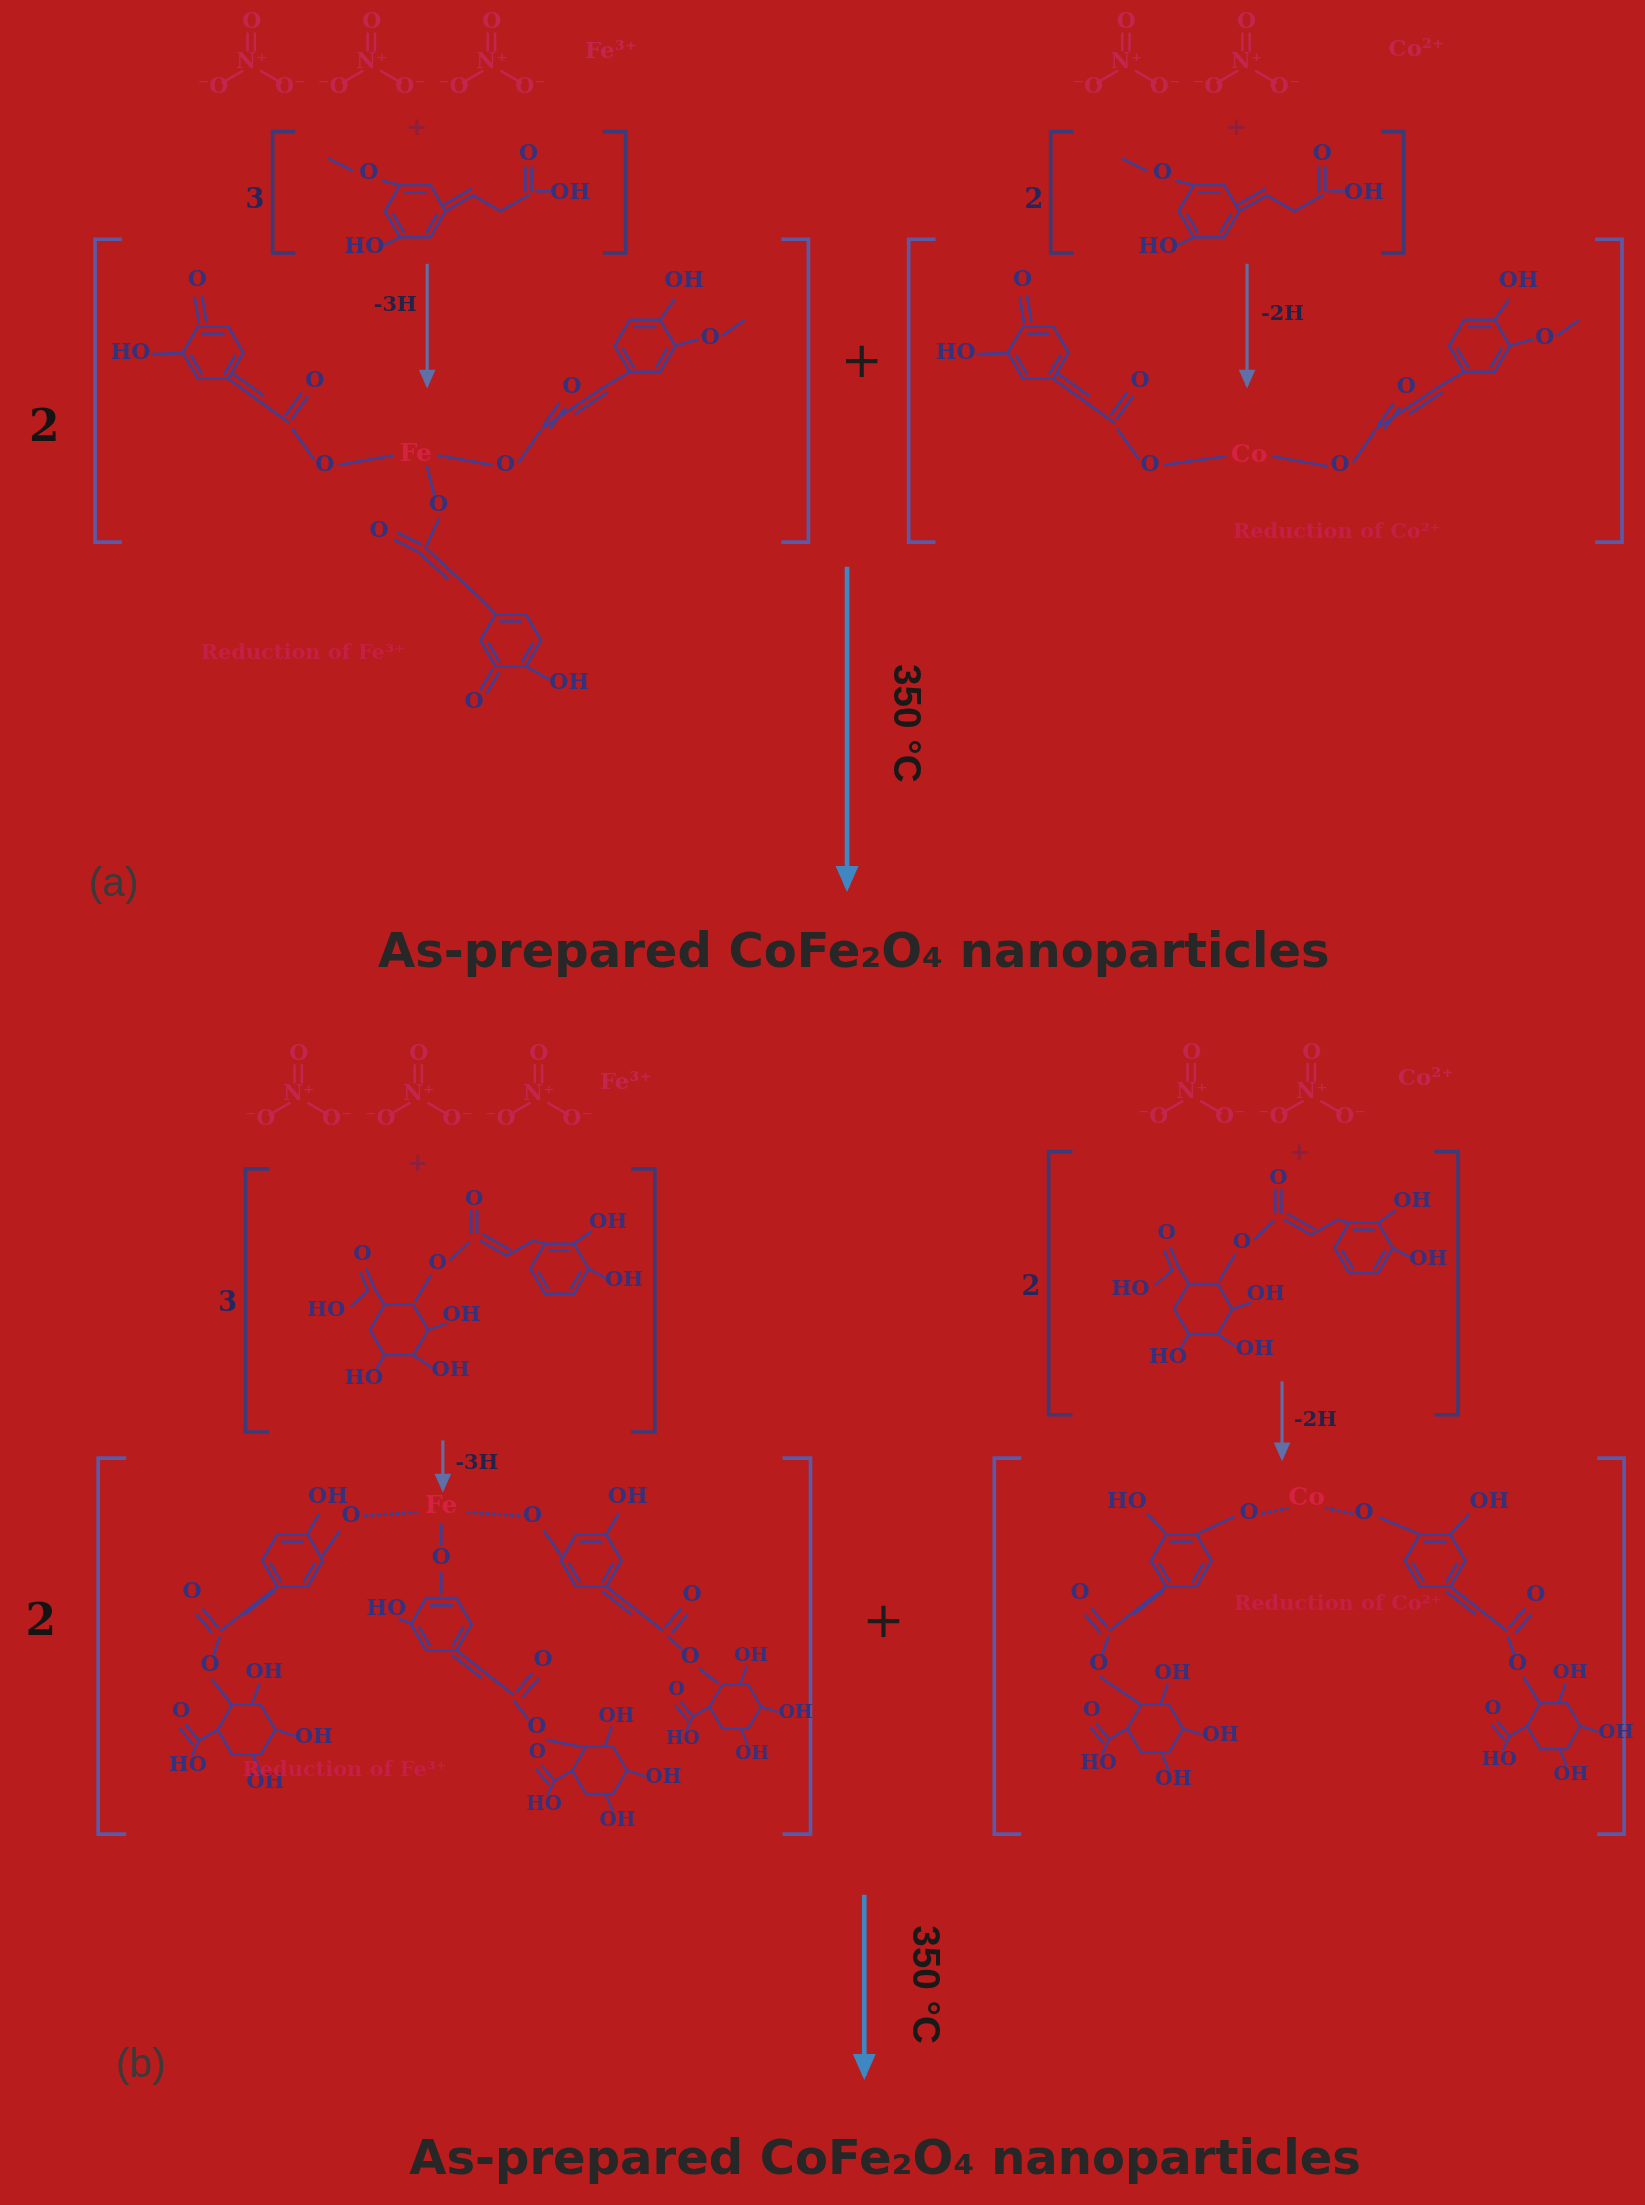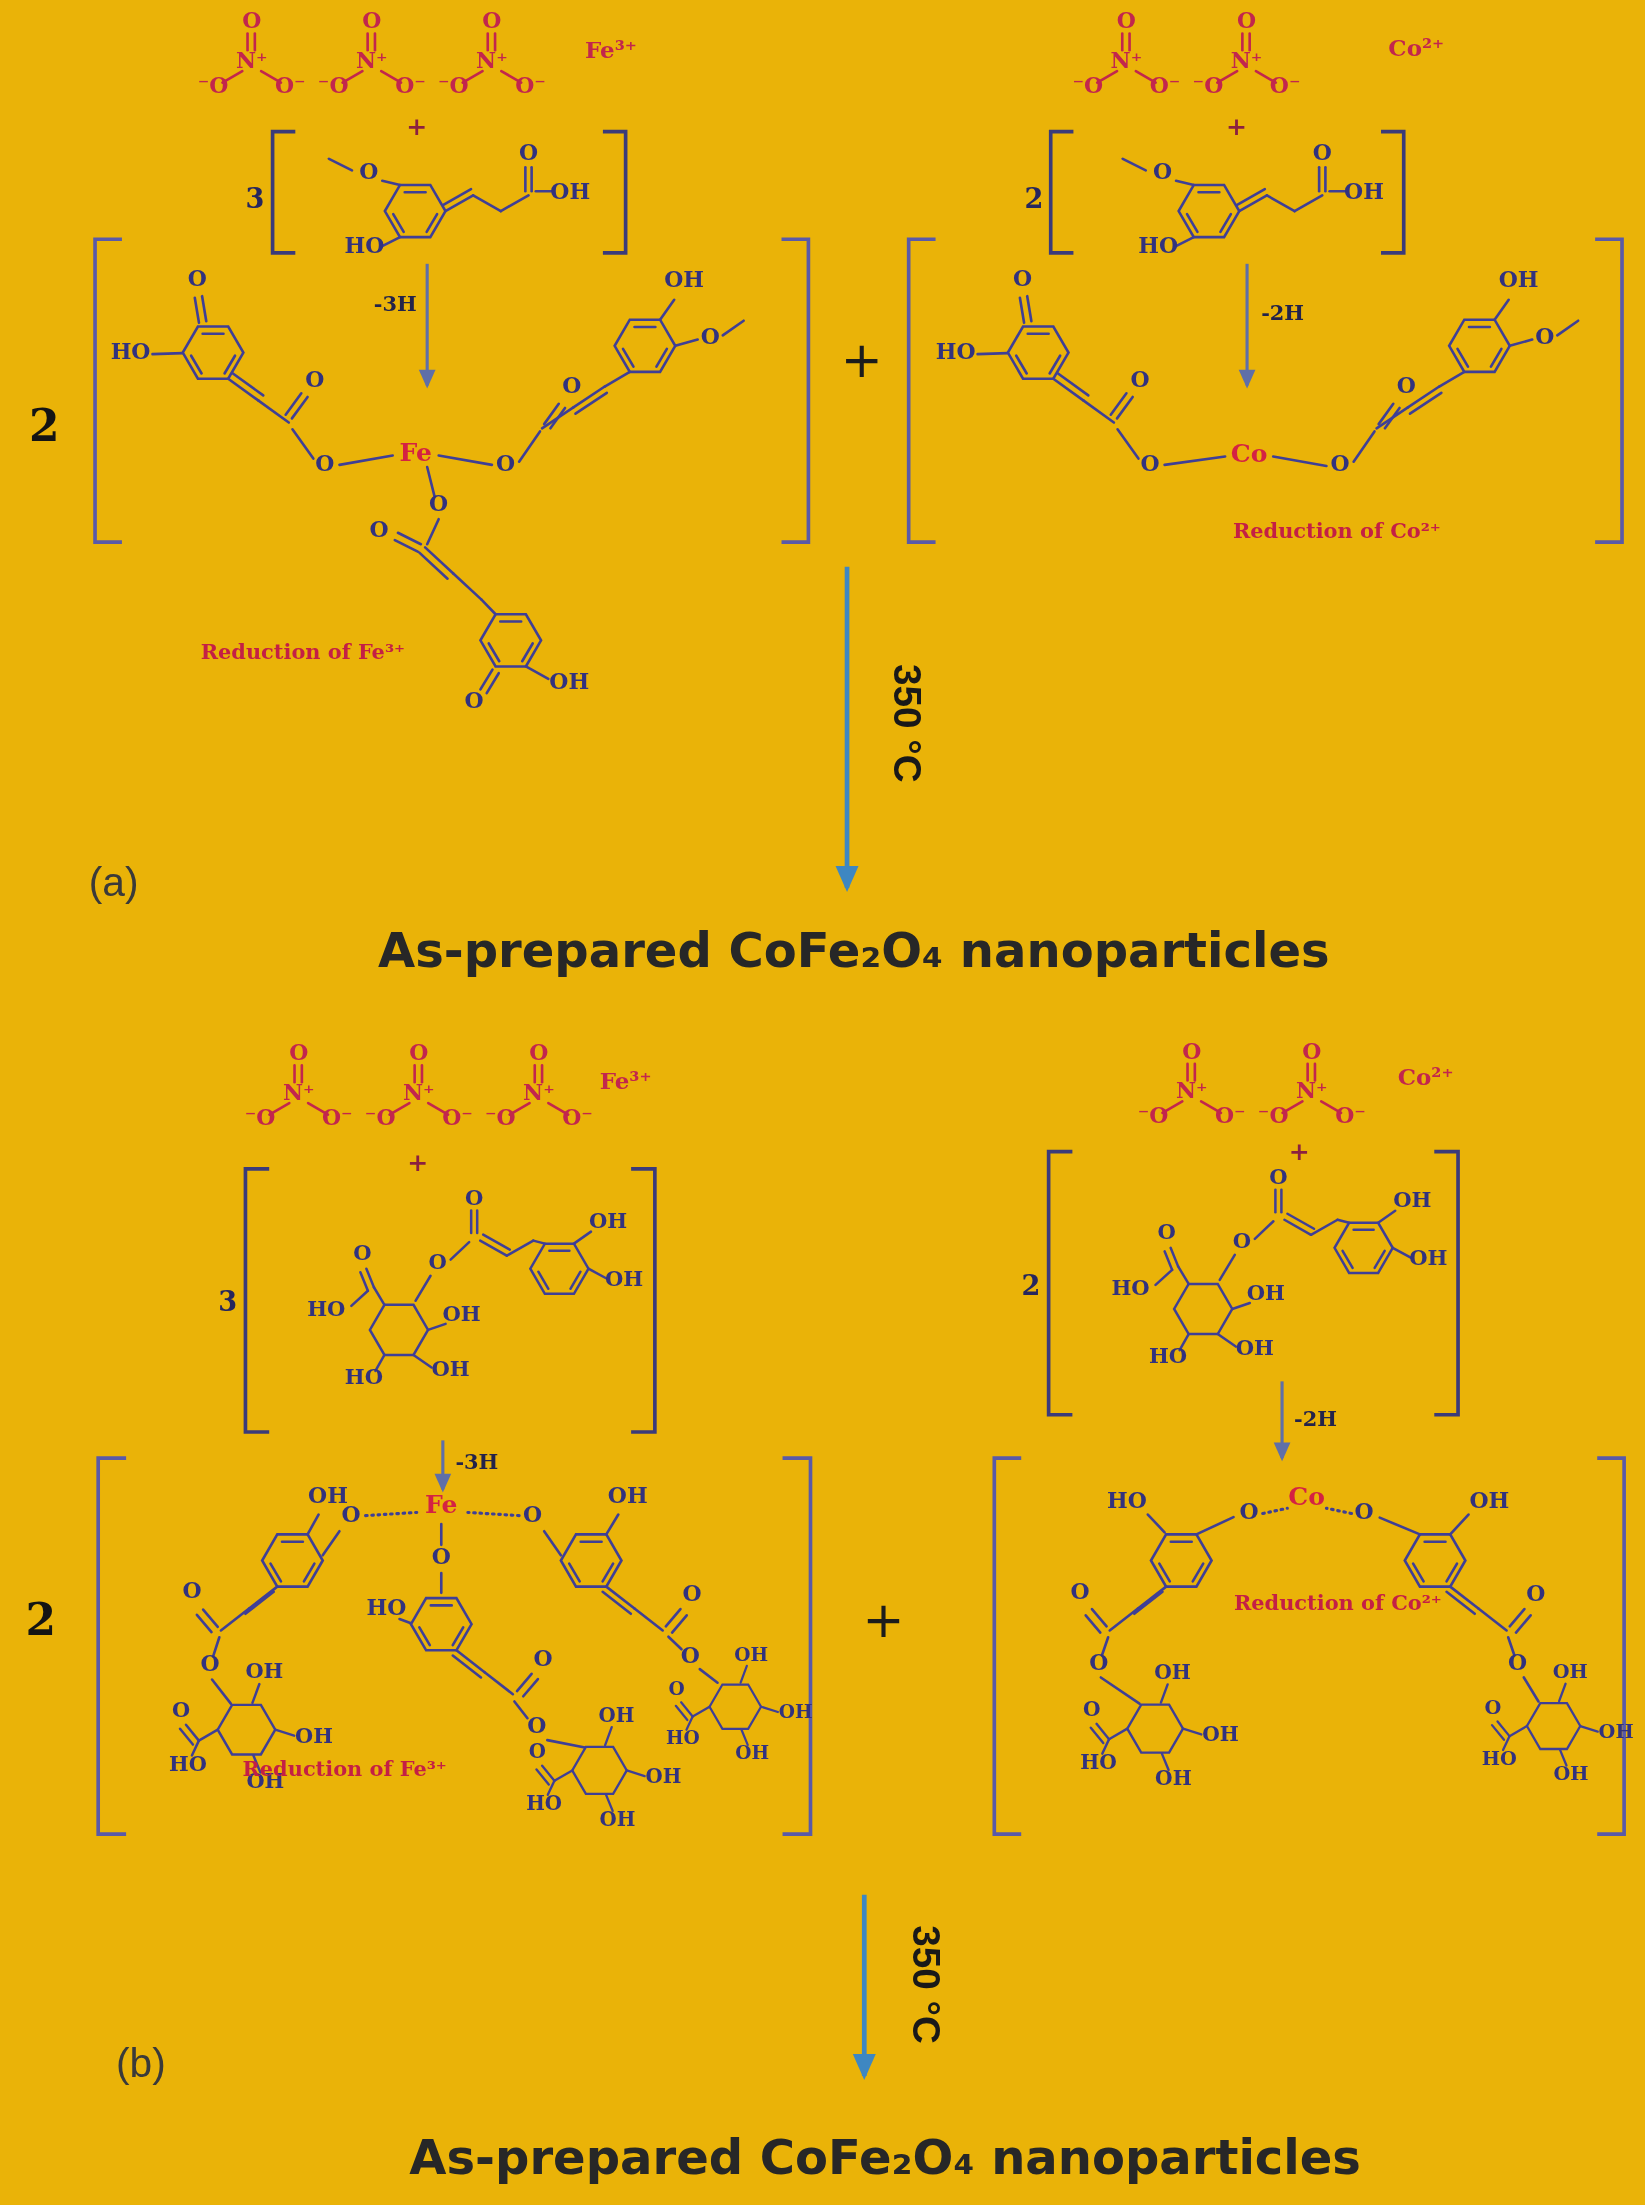--- a/index.html
+++ b/index.html
@@ -1,16 +1,16 @@
 <!DOCTYPE html>
 <html style="font-size:8.4px"><head>
 <meta charset="utf-8">
 <style>
   html,body { margin:0; padding:0; background:#ffffff; }
-  .page { position:relative; width:1645px; height:2205px; background:#eab308; overflow:hidden;
+  .page { position:relative; width:1645px; height:2205px; background:#b91c1c; overflow:hidden;
           font-family:"DejaVu Sans", sans-serif; }
   svg.scheme { position:absolute; left:0; top:0; display:block; }
 
   
   .bond    { stroke:#3f3f96; stroke-width:5; fill:none; stroke-linecap:round; }
   .bond.red{ stroke:#c2264d; }
   .bond.dot{ stroke-dasharray:3 9; stroke-width:6; }
   .bracket { stroke:#5a5aa8; stroke-width:7; fill:none; stroke-linecap:square; }
   .bracket.dark { stroke:#3b3b7a; }
   .arrow   { stroke:#5f6fa8; stroke-width:6; fill:none; }

